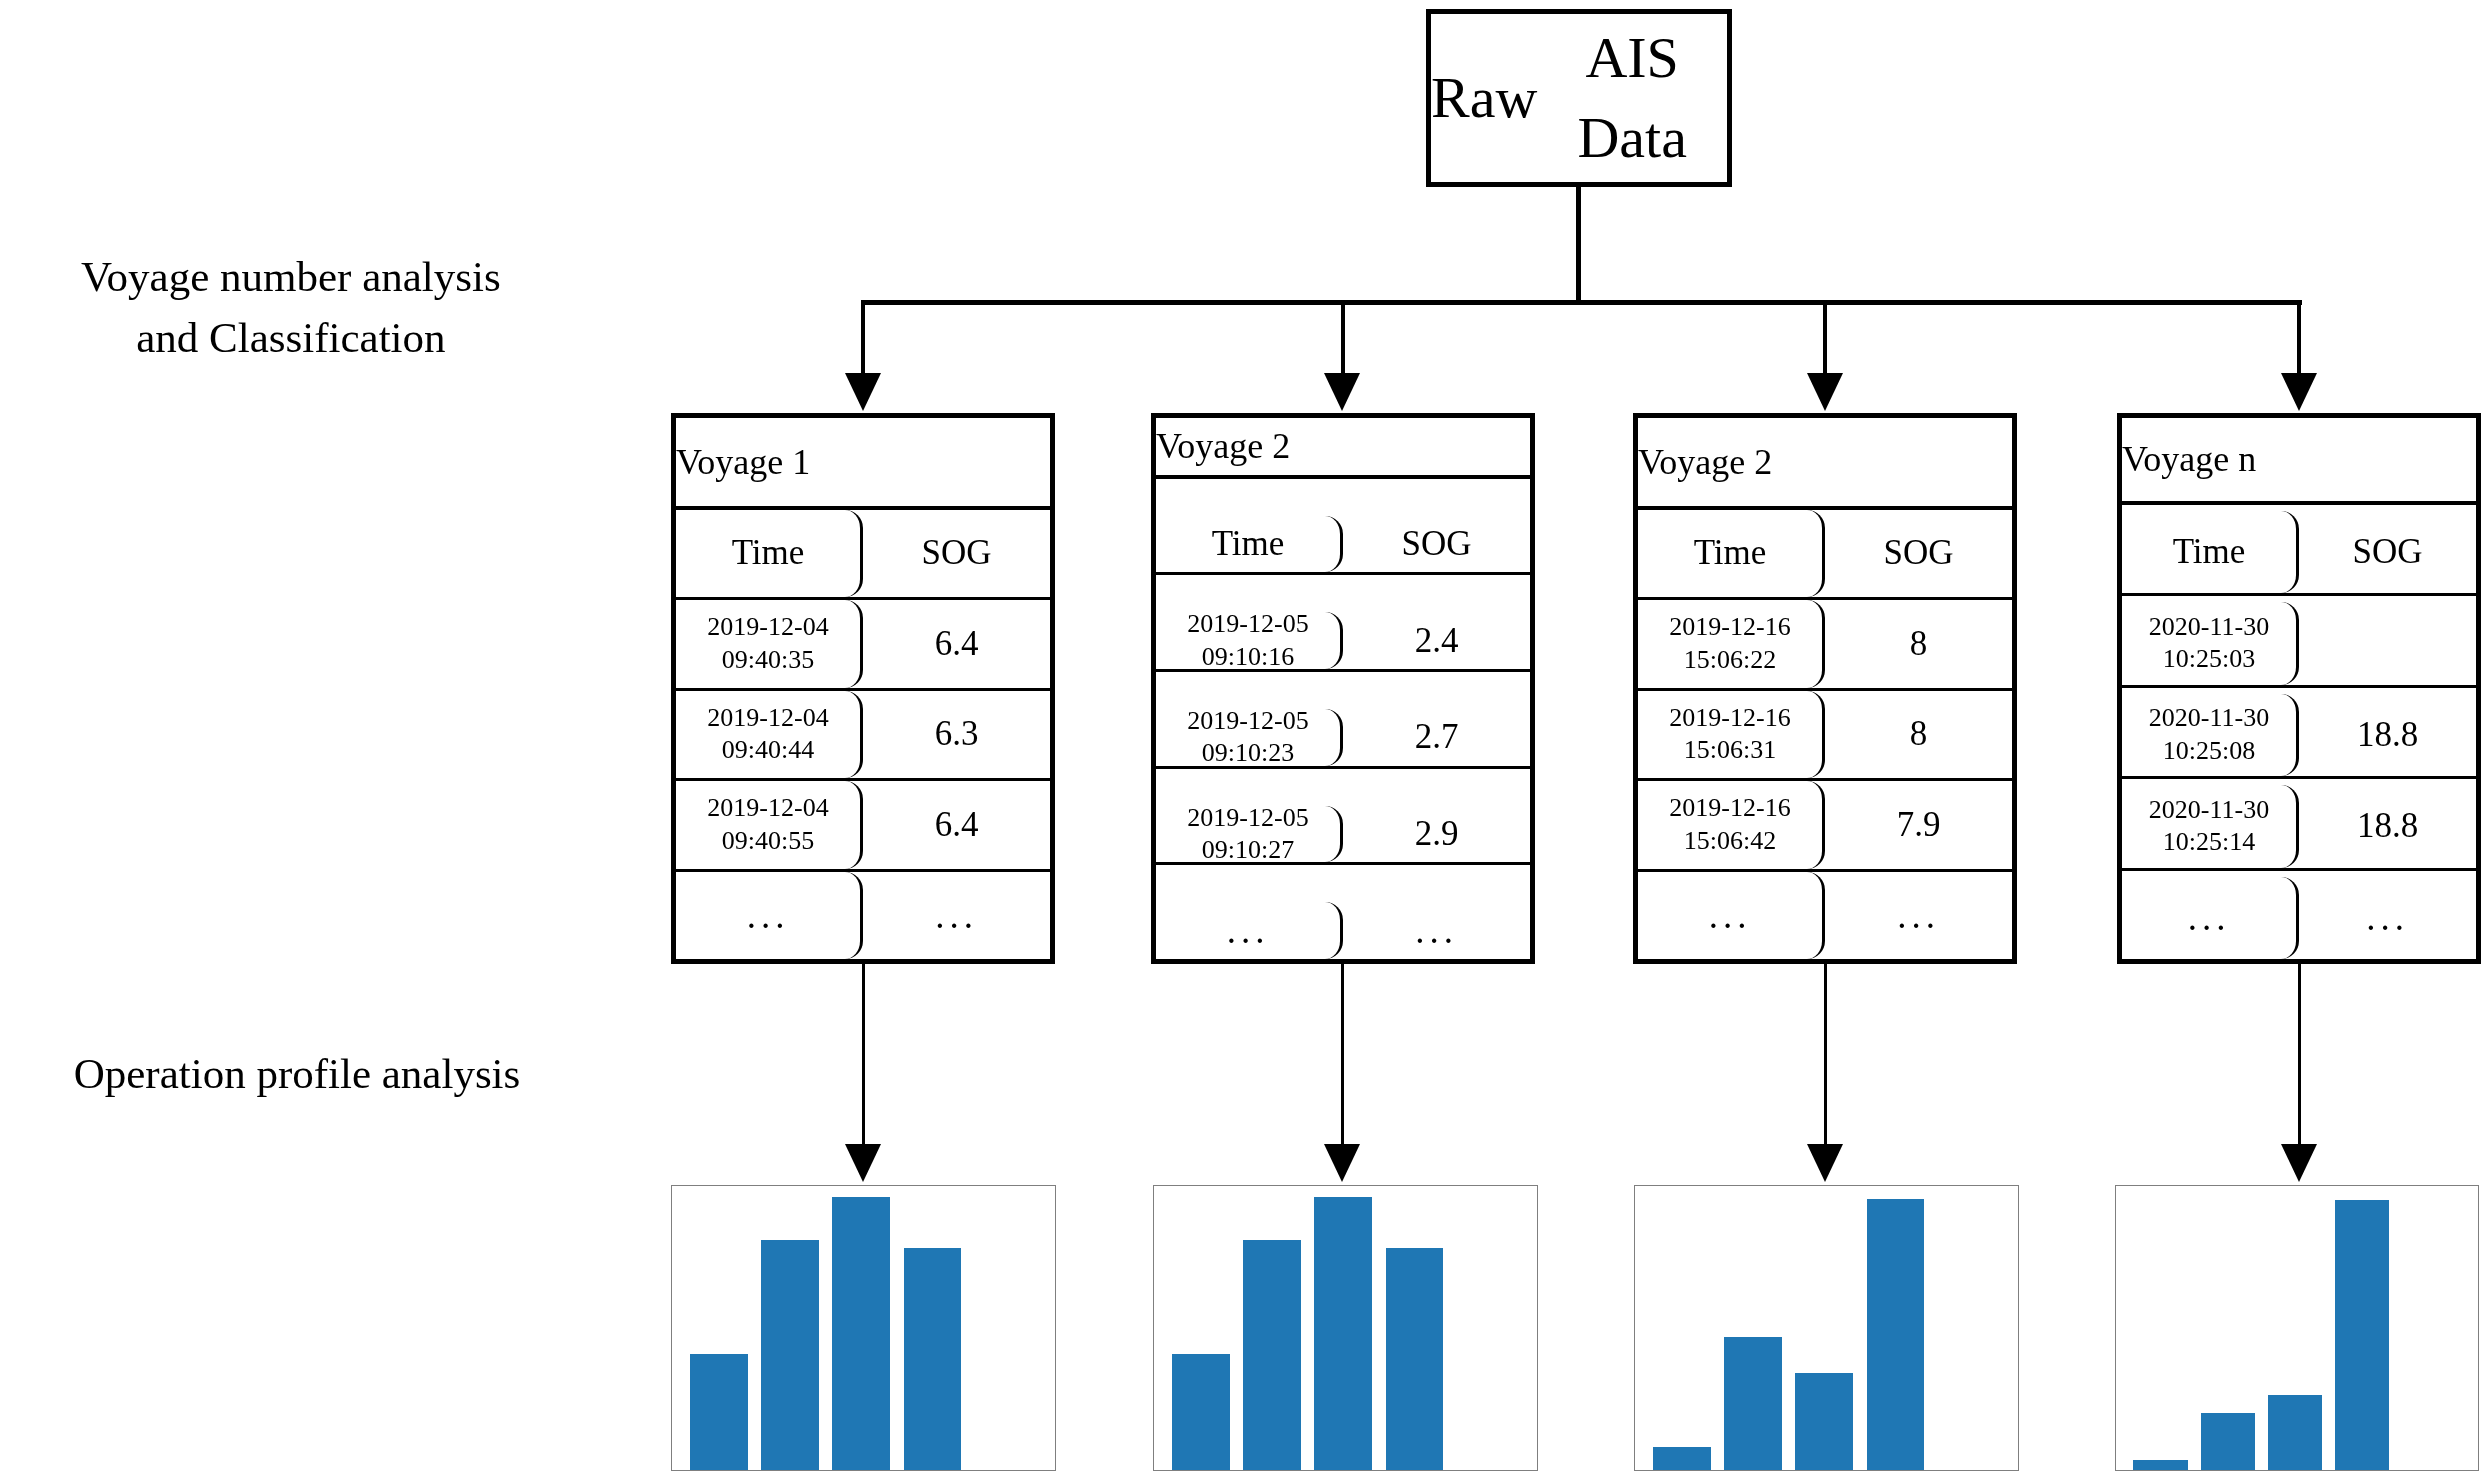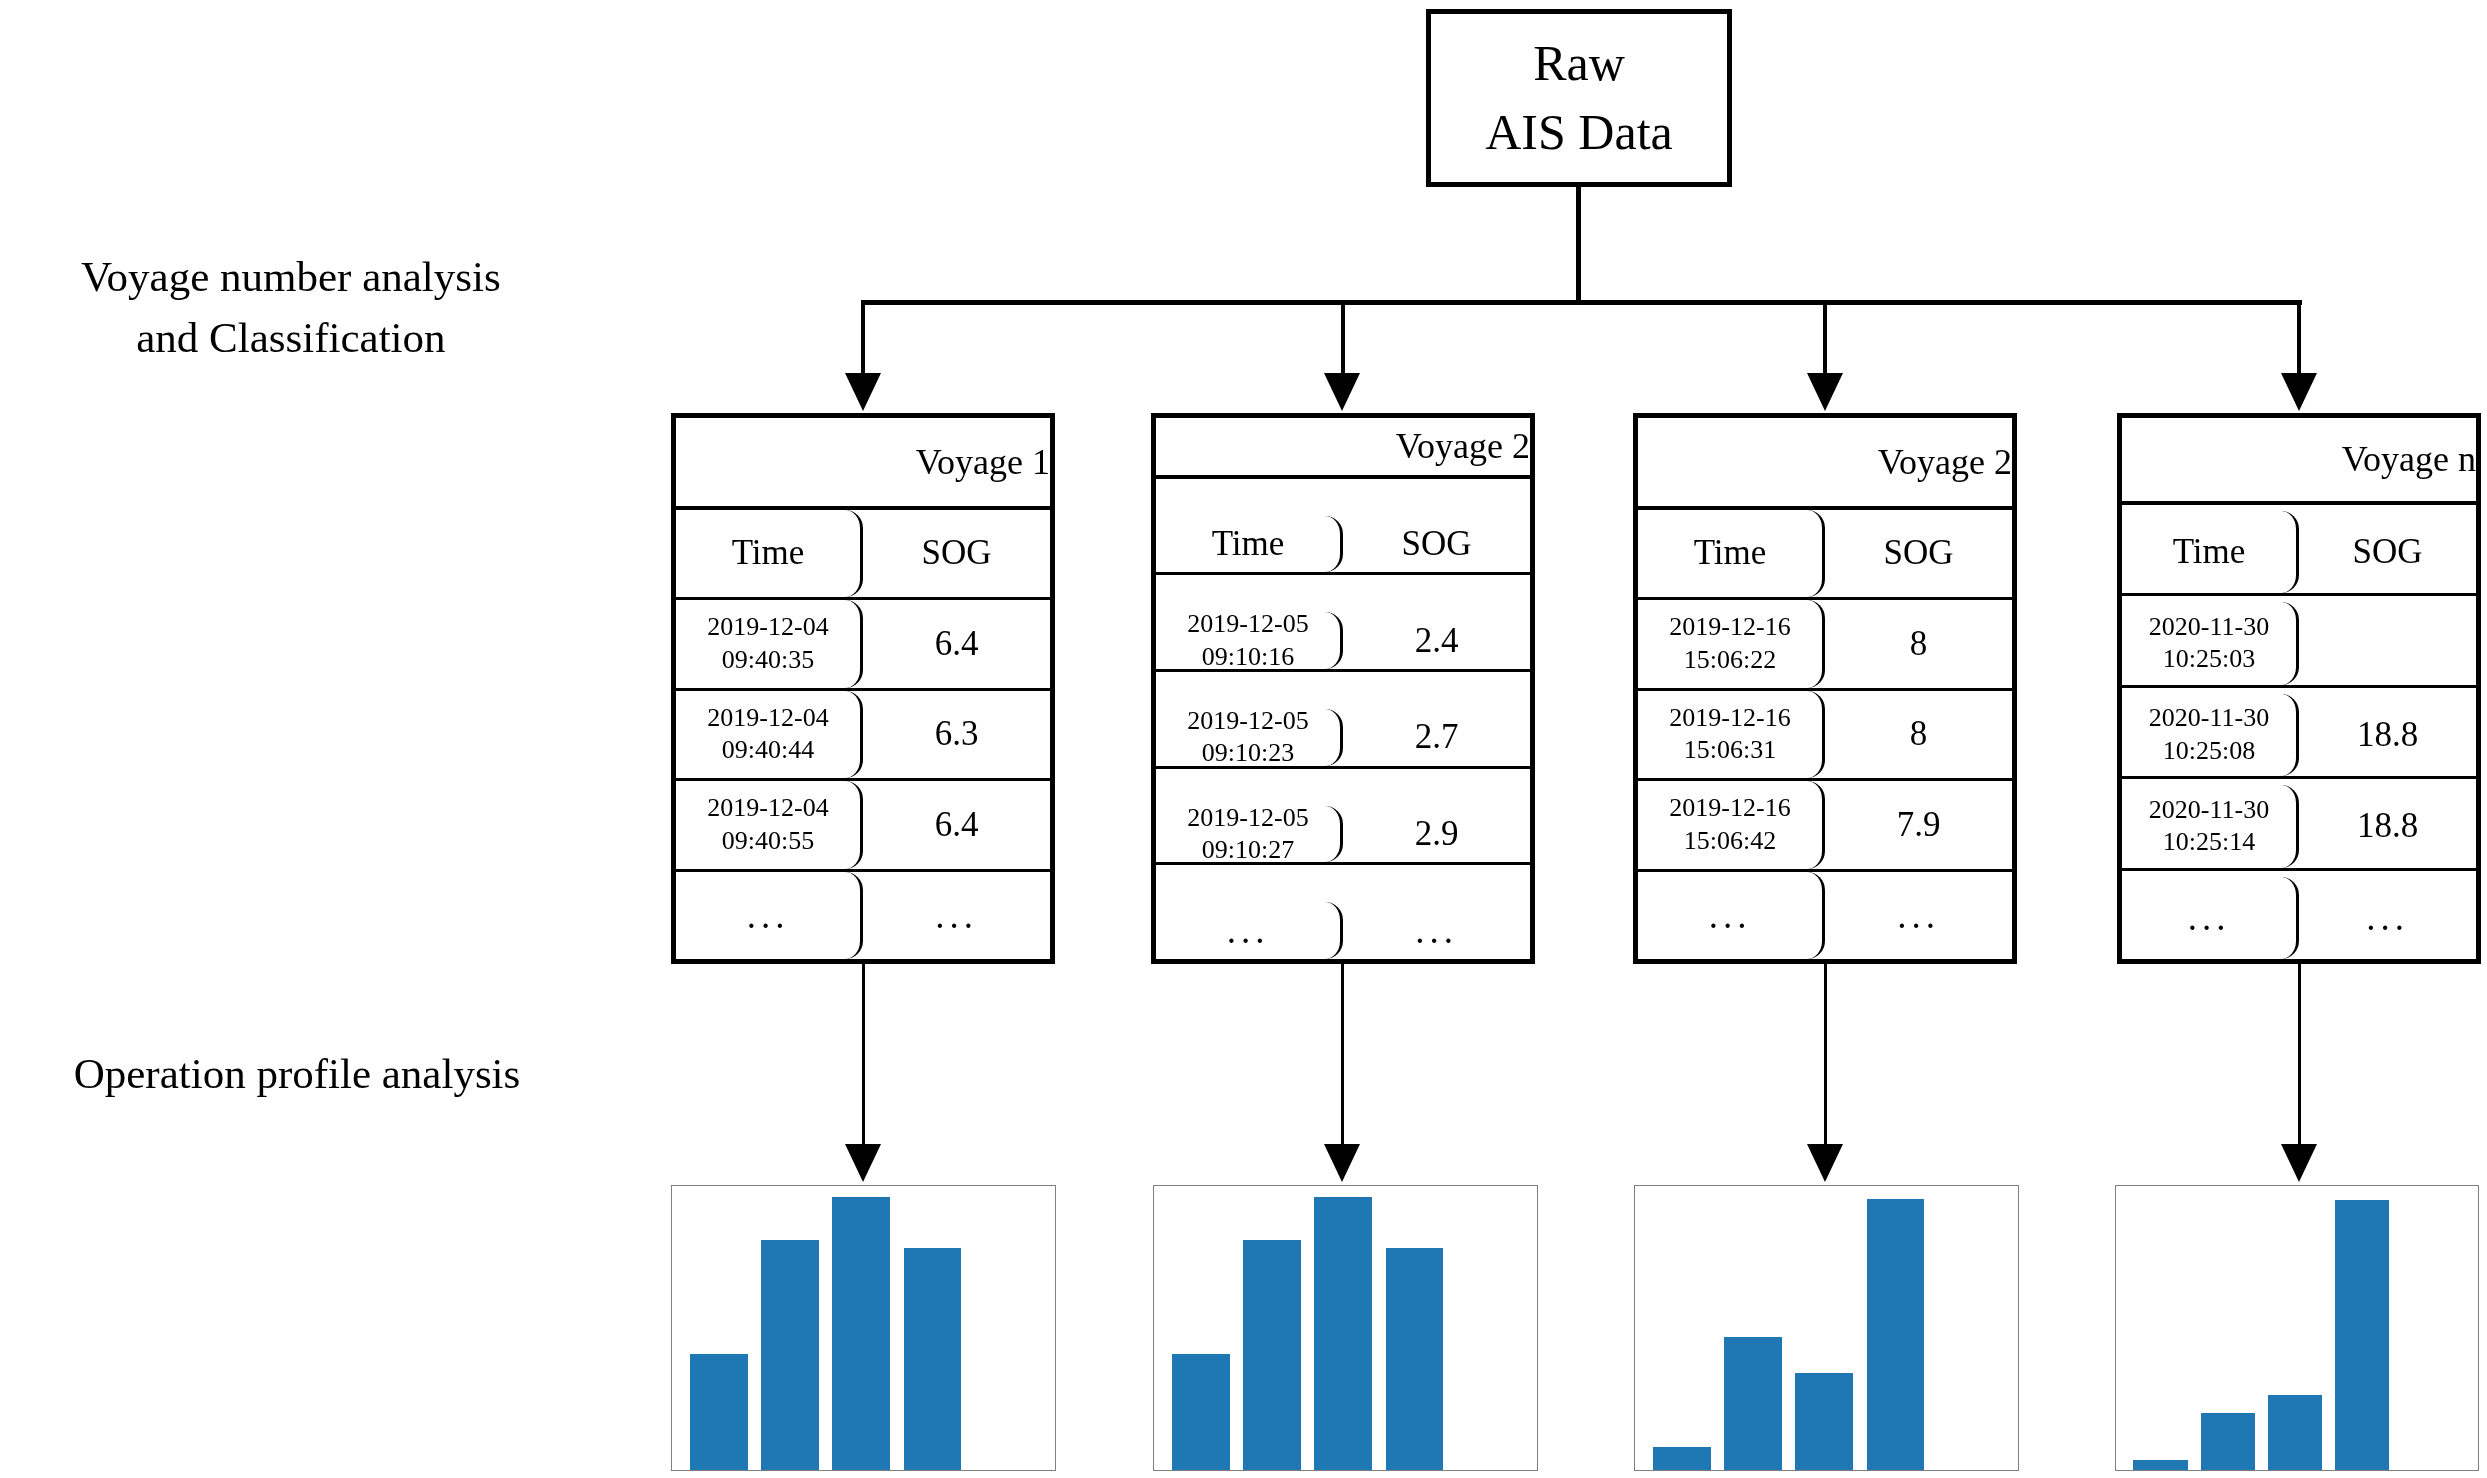--- a/index.html
+++ b/index.html
@@ -18,23 +18,23 @@
     background: #ffffff;
     overflow: hidden;
   }
   
   .root-box {
     position: absolute;
     left: 1426px; top: 9.3px;
     width: 306px; height: 178px;
     border: 5.6px solid #000;
     box-sizing: border-box;
-    display: flex; flex-direction: column;
+    display: flex; flex-direction: row;
     align-items: center; justify-content: center;
-    font-size: 50px; line-height: 1.38;
+    font-size: 58px; line-height: 1.38;
     text-align: center;
   }
   
   .side-label {
     position: absolute;
     text-align: center;
     font-size: 43px;
     line-height: 1.42;
   }
   #label-stage1 { left: 12.4px; top: 246px; width: 557px; }
@@ -59,21 +59,21 @@
   }
   .vtable .trow {
     flex: 1 1 0;
     display: flex;
     box-sizing: border-box;
     border-bottom: 3.7px solid #000;
     min-height: 0;
   }
   .vtable .trow:last-child { border-bottom: none; }
   .vtable .title-row {
-    align-items: center; justify-content: flex-end;
+    align-items: center; justify-content: flex-start;
     font-size: 36px;
     border-bottom: 4.3px solid #000;
   }
   .vtable .cell {
     box-sizing: border-box;
     display: flex; flex-direction: column;
     align-items: center; justify-content: center;
     min-width: 0;
   }
   .vtable .cell.time { width: 50%; border-right: 3.7px solid #000; border-radius: 18px; }

